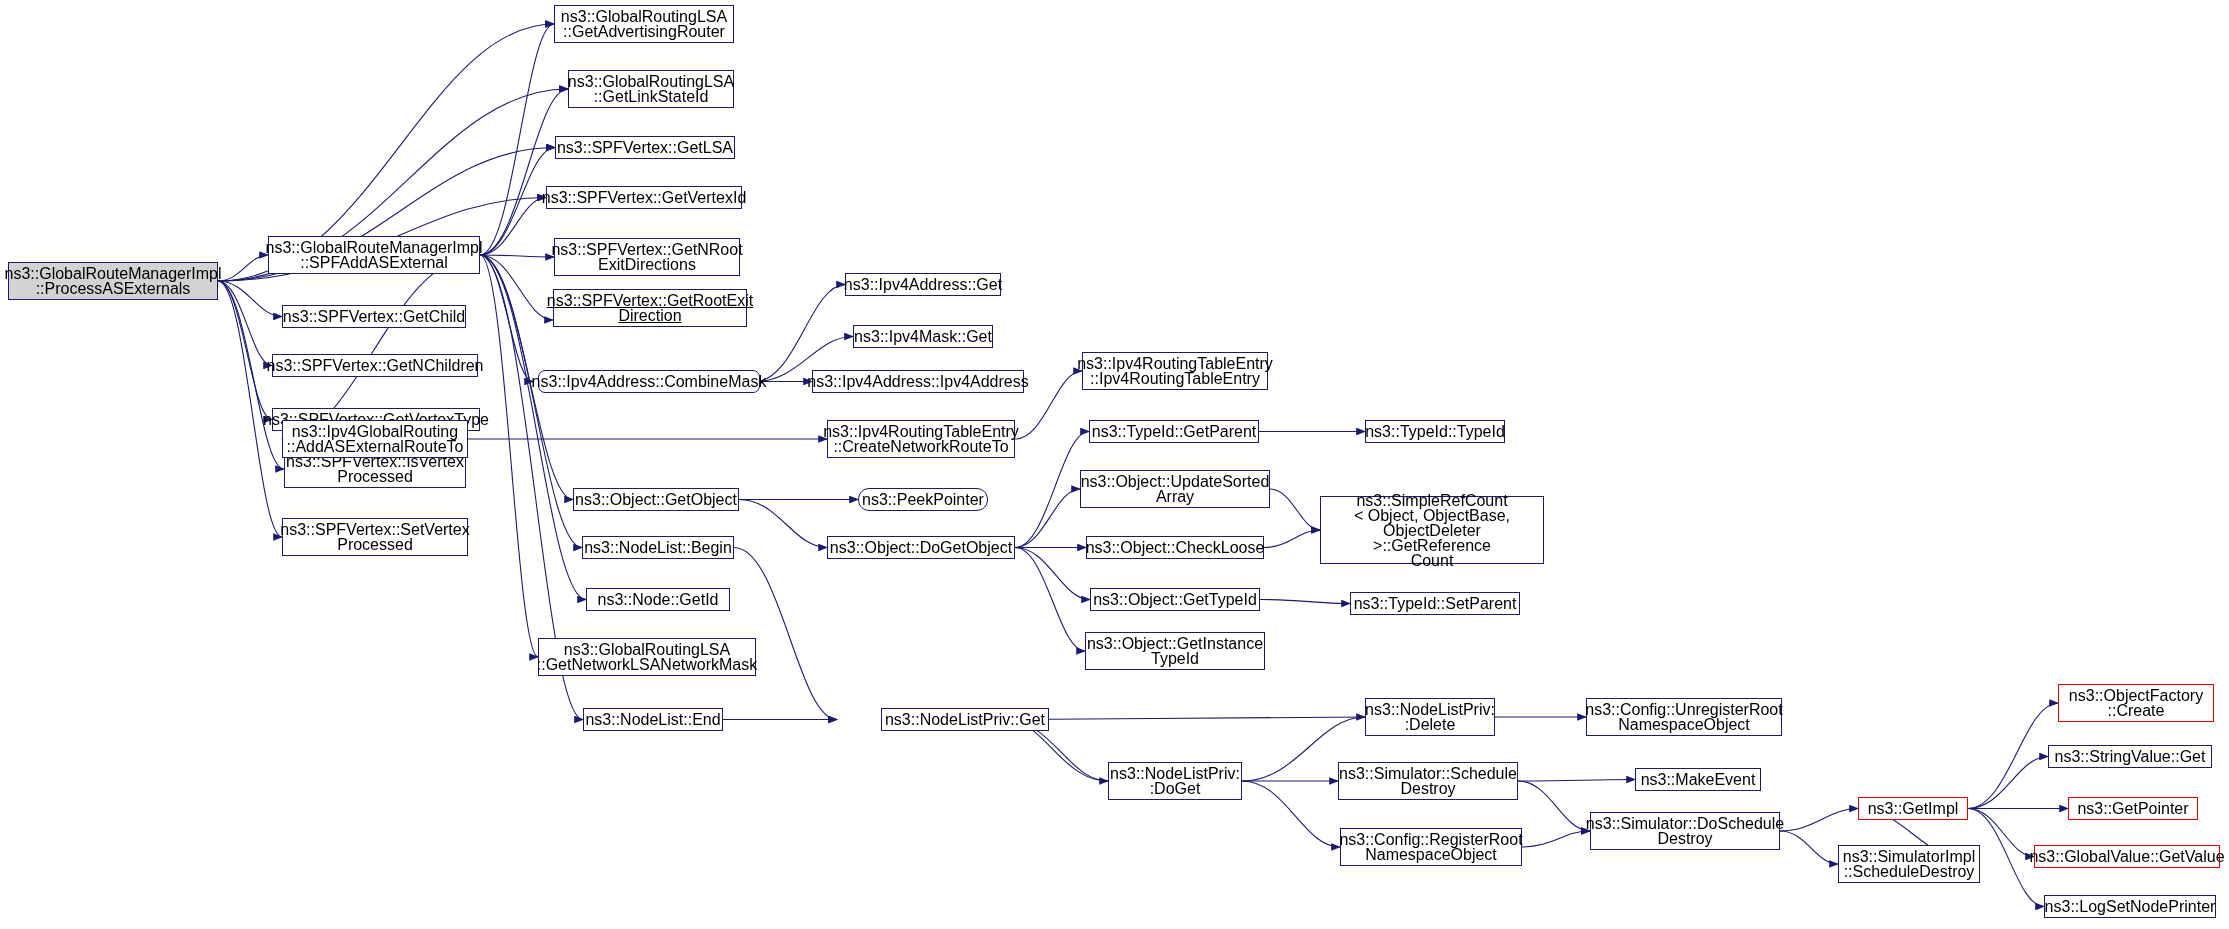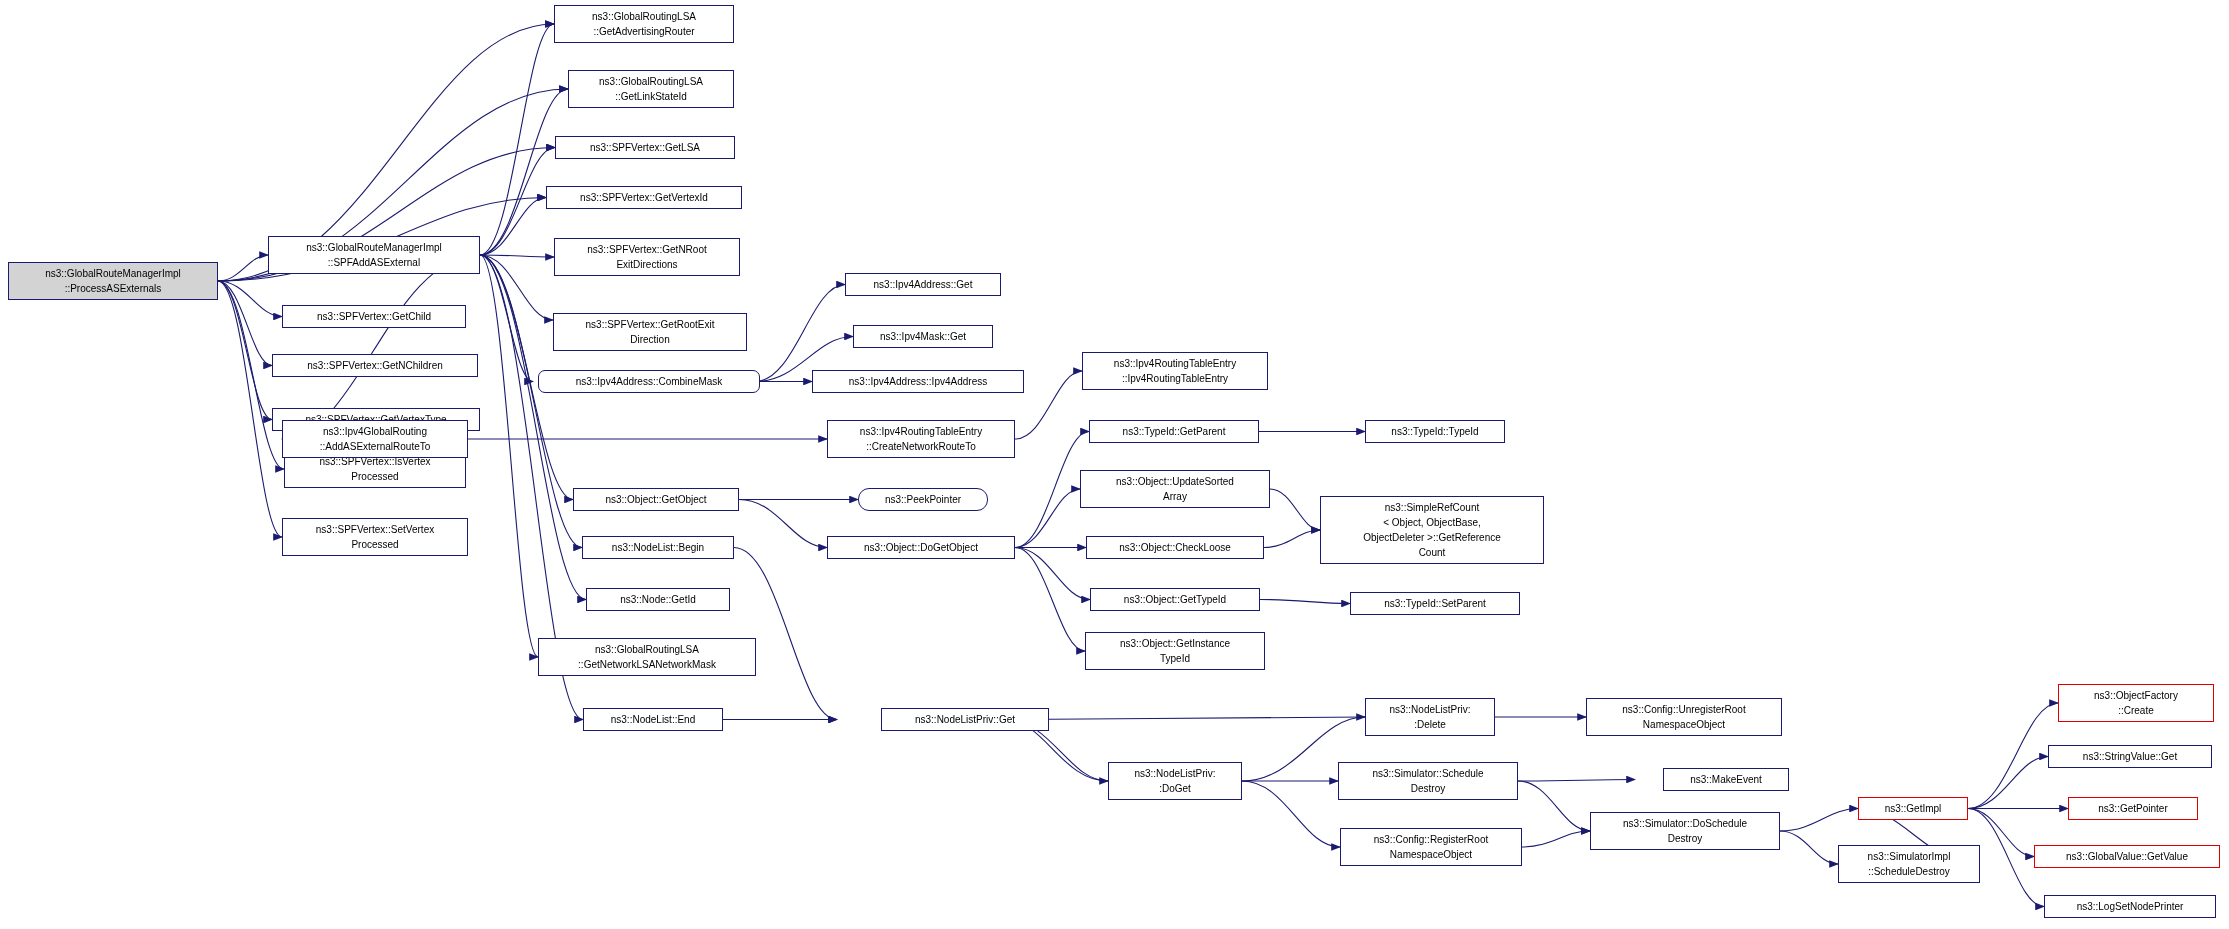--- a/index.html
+++ b/index.html
@@ -22,21 +22,21 @@
     width: 2229px;
     height: 929px;
     pointer-events: none;
   }
   .node {
     position: absolute;
     box-sizing: border-box;
     border: 1px solid #1a1a6e;
     background: #ffffff;
     color: #000000;
-    font-size: 10px;
+    font-size: 16px;
     line-height: 15px;
     text-align: center;
     display: flex;
     align-items: center;
     justify-content: center;
     white-space: pre-line;
     padding: 1px 3px;
   }
   .node.root {
     background: #d3d3d3;
@@ -122,21 +122,21 @@
       <div class="node root" style="left: 8px; top: 262px; width: 210px; height: 38px;">ns3::GlobalRouteManagerImpl
 ::ProcessASExternals</div>
       <div class="node" style="left: 554px; top: 5px; width: 180px; height: 38px;">ns3::GlobalRoutingLSA
 ::GetAdvertisingRouter</div>
       <div class="node" style="left: 568px; top: 70px; width: 166px; height: 38px;">ns3::GlobalRoutingLSA
 ::GetLinkStateId</div>
       <div class="node" style="left: 555px; top: 136px; width: 180px; height: 23px;">ns3::SPFVertex::GetLSA</div>
       <div class="node" style="left: 546px; top: 186px; width: 196px; height: 23px;">ns3::SPFVertex::GetVertexId</div>
       <div class="node" style="left: 554px; top: 238px; width: 186px; height: 38px;">ns3::SPFVertex::GetNRoot
 ExitDirections</div>
-      <div class="node" style="left: 553px; top: 313px; width: 194px; height: 38px;">ns3::SPFVertex::GetRootExit
+      <div class="node" style="left: 553px; top: 289px; width: 194px; height: 38px; text-decoration: underline;">ns3::SPFVertex::GetRootExit
 Direction</div>
       <div class="node" style="left: 268px; top: 236px; width: 212px; height: 38px;">ns3::GlobalRouteManagerImpl
 ::SPFAddASExternal</div>
       <div class="node" style="left: 282px; top: 305px; width: 184px; height: 23px;">ns3::SPFVertex::GetChild</div>
       <div class="node" style="left: 272px; top: 354px; width: 206px; height: 23px;">ns3::SPFVertex::GetNChildren</div>
       <div class="node" style="left: 272px; top: 408px; width: 208px; height: 23px;">ns3::SPFVertex::GetVertexType</div>
       <div class="node" style="left: 284px; top: 450px; width: 182px; height: 38px;">ns3::SPFVertex::IsVertex
 Processed</div>
       <div class="node" style="left: 282px; top: 518px; width: 186px; height: 38px;">ns3::SPFVertex::SetVertex
 Processed</div>
@@ -173,21 +173,21 @@
       <div class="node" style="left: 583px; top: 708px; width: 140px; height: 23px;">ns3::NodeList::End</div>
       <div class="node" style="left: 837px; top: 708px; width: 168px; height: 23px; margin-left: 44px;">ns3::NodeListPriv::Get</div>
       <div class="node" style="left: 1365px; top: 698px; width: 130px; height: 38px;">ns3::NodeListPriv:
 :Delete</div>
       <div class="node" style="left: 1586px; top: 698px; width: 196px; height: 38px;">ns3::Config::UnregisterRoot
 NamespaceObject</div>
       <div class="node" style="left: 1108px; top: 762px; width: 134px; height: 38px;">ns3::NodeListPriv:
 :DoGet</div>
       <div class="node" style="left: 1338px; top: 762px; width: 180px; height: 38px;">ns3::Simulator::Schedule
 Destroy</div>
-      <div class="node" style="left: 1635px; top: 768px; width: 126px; height: 23px; margin-left: 28px;">ns3::MakeEvent</div>
+      <div class="node" style="left: 1635px; top: 768px; width: 126px; height: 23px;">ns3::MakeEvent</div>
       <div class="node" style="left: 1340px; top: 828px; width: 182px; height: 38px;">ns3::Config::RegisterRoot
 NamespaceObject</div>
       <div class="node" style="left: 1590px; top: 812px; width: 190px; height: 38px;">ns3::Simulator::DoSchedule
 Destroy</div>
       <div class="node" style="left: 1838px; top: 845px; width: 142px; height: 38px;">ns3::SimulatorImpl
 ::ScheduleDestroy</div>
       <div class="node red" style="left: 1858px; top: 797px; width: 110px; height: 23px;">ns3::GetImpl</div>
       <div class="node red" style="left: 2058px; top: 684px; width: 156px; height: 38px;">ns3::ObjectFactory
 ::Create</div>
       <div class="node" style="left: 2048px; top: 745px; width: 164px; height: 23px;">ns3::StringValue::Get</div>

